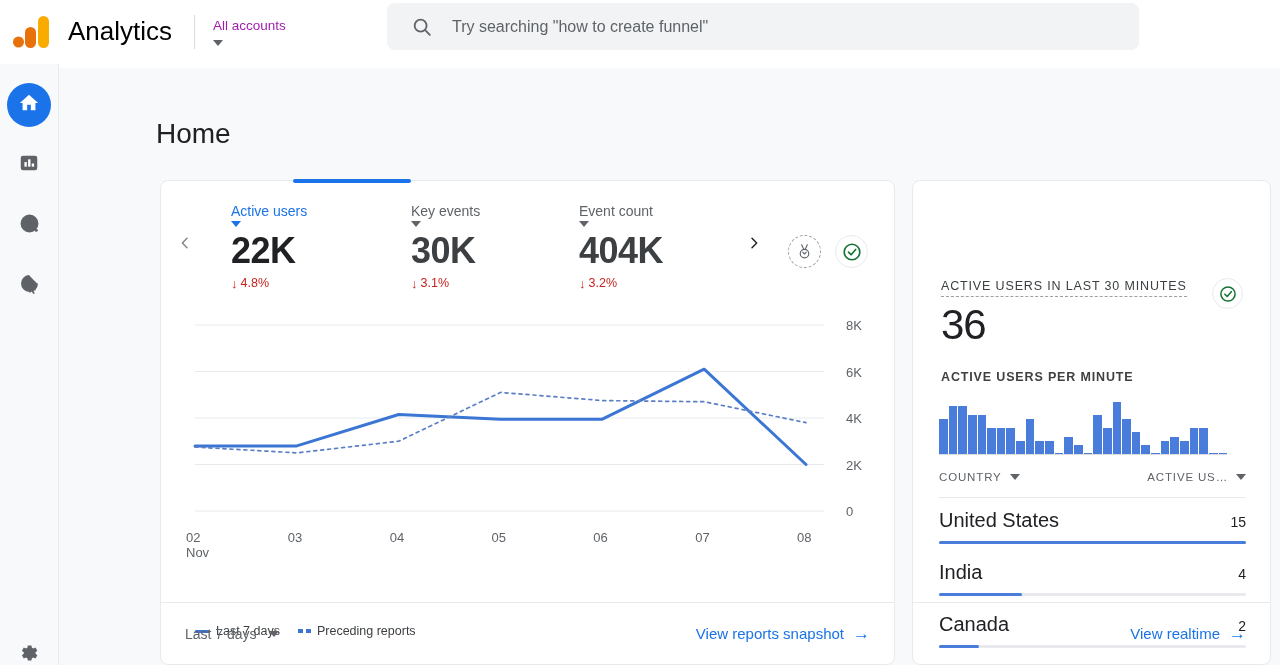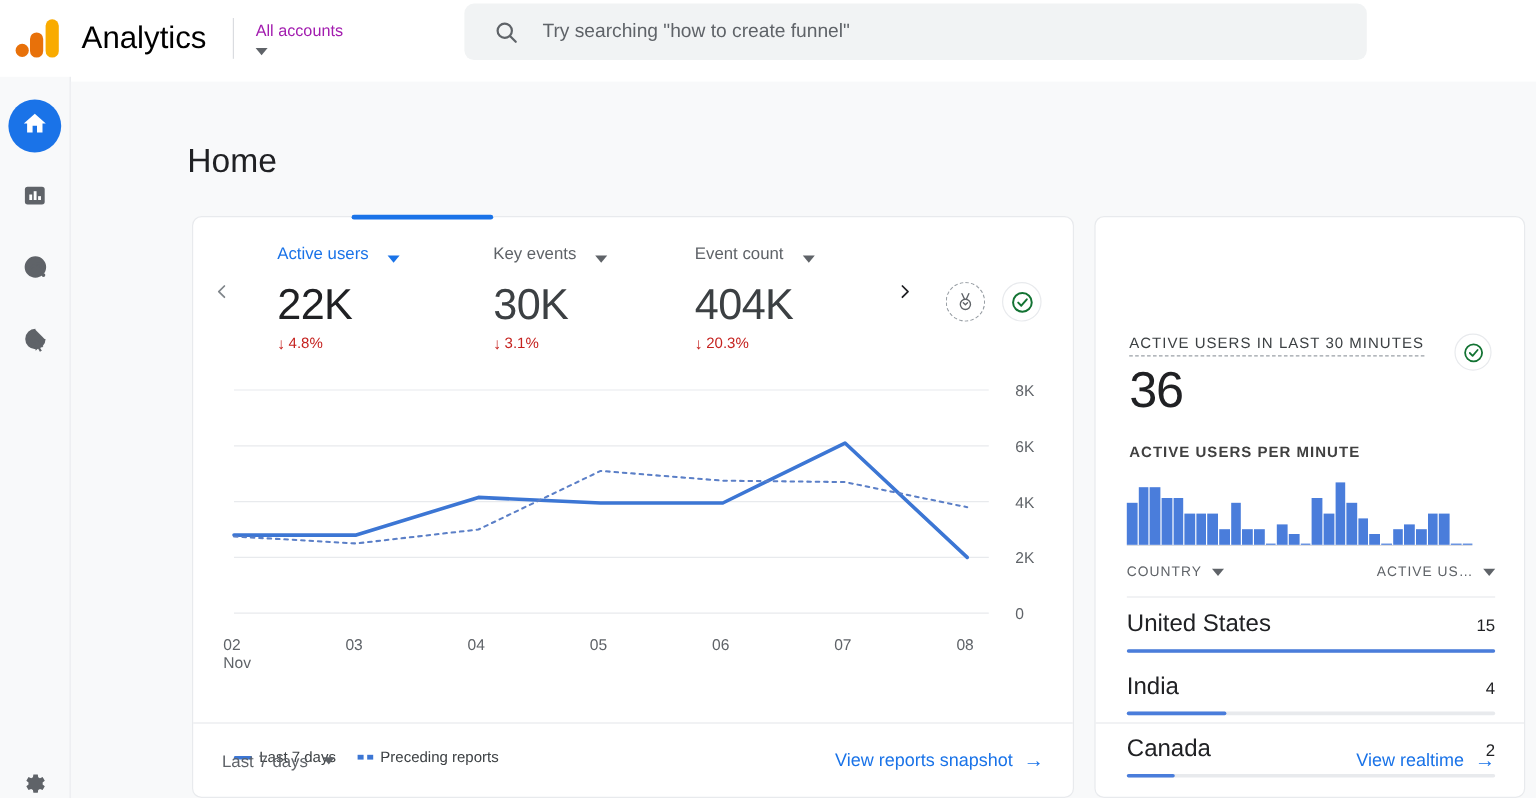--- a/index.html
+++ b/index.html
@@ -95,33 +95,33 @@
     position: absolute; top: 28px; width: 24px; height: 24px;
     display: flex; align-items: center; justify-content: center; cursor: pointer;
   }
   .chev-left { left: 12px; }
   .chev-right { left: 581px; }
   .metric {
     position: absolute; top: 0;
   }
   .metric:nth-of-type(1) { left: 70px; }
   .metric-head {
-    display: flex; align-items: flex-end; gap: 16px; cursor: pointer;
+    display: flex; align-items: flex-start; gap: 2px; cursor: pointer; flex-direction: column;
   }
   .metric-name { font-size: 14px; color: #5f6368; }
   .metric-name.sel { color: #1a73e8; }
   .caret-sm {
     width: 0; height: 0;
     border-left: 5px solid transparent; border-right: 5px solid transparent;
     border-top: 6px solid #5f6368;
   }
   .caret-sm.sel { border-top-color: #1a73e8; }
   .metric-value {
-    font-size: 36px; color: #202124; margin-top: 14px; line-height: 42px;
-    font-weight: 400; letter-spacing: -0.5px;
+    font-size: 36px; color: #202124; margin-top: 3px; line-height: 42px;
+    font-weight: 700; letter-spacing: -0.5px;
   }
   .metric-value.dim { color: #3c4043; }
   .metric-delta {
     font-size: 12.5px; color: #c5221f; margin-top: 4px;
     display: flex; align-items: center; gap: 3px;
   }
   .arrow-dn { font-size: 13px; line-height: 13px; }
 
   .badge-round {
     position: absolute; top: 32px; width: 33px; height: 33px;
@@ -328,21 +328,21 @@
       </div>
 
       <div class="metric" style="left:418px">
         <div class="metric-head">
           <span class="metric-name">Event count</span>
           <span class="caret-sm"></span>
         </div>
         <div class="metric-value dim">404K</div>
         <div class="metric-delta">
           <span class="arrow-dn">↓</span>
-          <span>20.3%</span>
+          <span>3.2%</span>
         </div>
       </div>
 
       <div class="badge-round badge-insights">
         <svg width="17" height="17" viewBox="0 0 24 24" fill="none" stroke="#5f6368" stroke-width="1.6">
           <path d="M8 2.5 L11 9 M16 2.5 L13 9" stroke-linecap="round"></path>
           <circle cx="12" cy="15" r="6"></circle>
           <path d="M9.5 13 L12 15.5 L14.5 13" stroke-linecap="round" stroke-linejoin="round"></path>
         </svg>
       </div>

